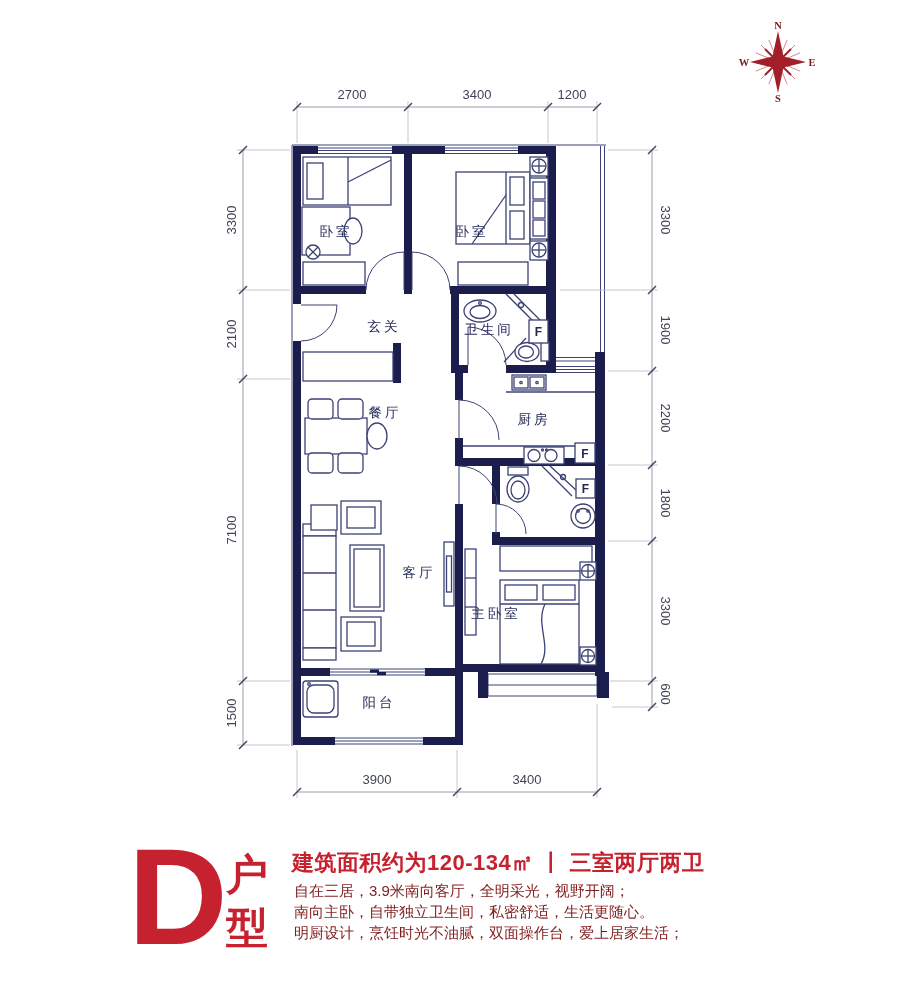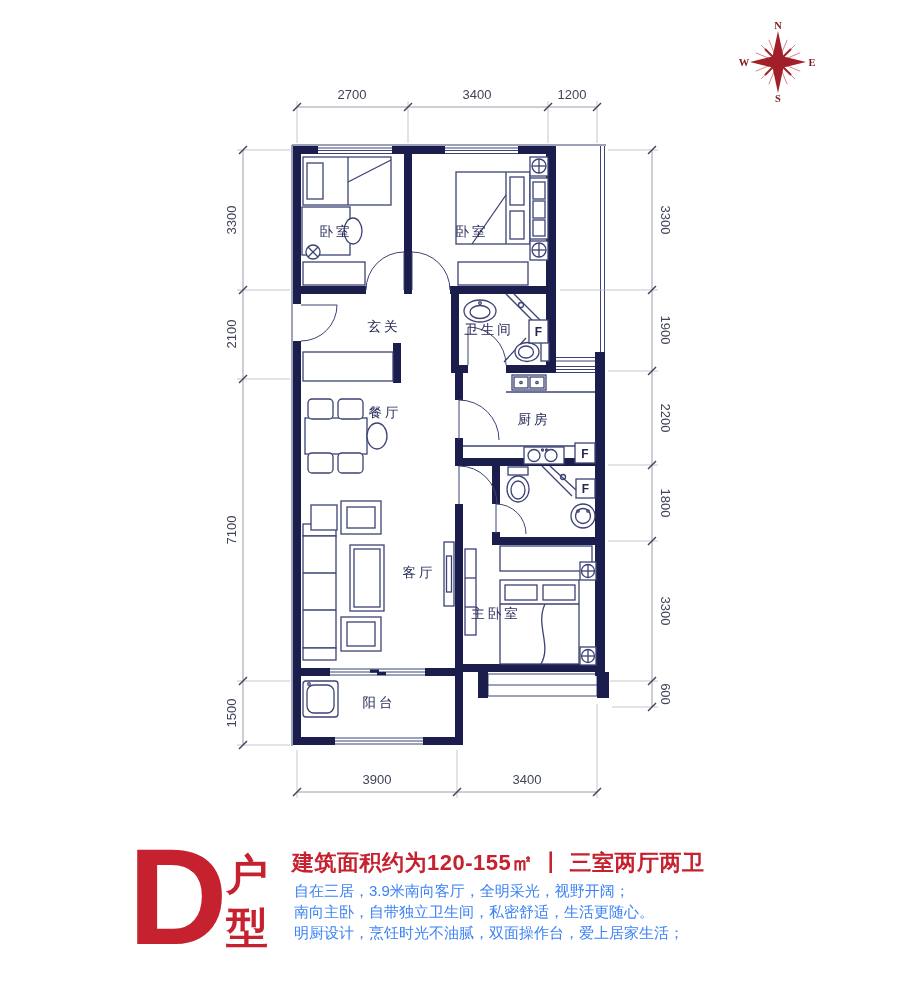--- a/index.html
+++ b/index.html
@@ -24,21 +24,21 @@
   .ctxt{fill:#7e1b1b;font-size:10.5px;font-weight:bold;text-anchor:middle;
         font-family:"Liberation Serif",serif;}
 
   
   .big-letter{position:absolute;left:128px;top:827px;font-size:138px;font-weight:700;
               color:var(--accent,#c5212e);line-height:1;}
   .unit-chars{position:absolute;left:222px;top:849px;width:50px;text-align:center;
               color:var(--accent,#c5212e);font-weight:700;font-size:42px;line-height:1.26;}
   .headline{position:absolute;left:292px;top:848px;font-size:22px;font-weight:700;
             color:var(--accent,#c5212e);letter-spacing:.5px;}
-  .desc{position:absolute;left:294px;top:880px;font-size:15px;color:#3b82f6;line-height:21px;}
+  .desc{position:absolute;left:294px;top:880px;font-size:15px;color:#7f1d1d;line-height:21px;}
 </style>
 </head>
 <body>
 
 <div class="canvas">
 
 <svg class="plan-svg" width="898" height="981" viewBox="0 0 898 981">
   <defs>
     <pattern id="hatch" width="9" height="18" patternUnits="userSpaceOnUse">
       <path d="M0,18 L7,0 M4.5,18 L11.5,0" stroke="#2e3462" stroke-width="1.1" fill="none"></path>
@@ -428,20 +428,20 @@
     <text class="ctxt" x="778" y="102">S</text>
     <text class="ctxt" x="744" y="65.5">W</text>
   </g>
 </svg>
 
 <div class="big-letter">D</div>
 <div class="unit-chars">
   <div>户</div>
   <div>型</div>
 </div>
-<div class="headline">建筑面积约为120-155㎡ 丨 三室两厅两卫</div>
+<div class="headline">建筑面积约为120-134㎡ 丨 三室两厅两卫</div>
 <div class="desc">
   <div>自在三居，3.9米南向客厅，全明采光，视野开阔；</div>
   <div>南向主卧，自带独立卫生间，私密舒适，生活更随心。</div>
   <div>明厨设计，烹饪时光不油腻，双面操作台，爱上居家生活；</div>
 </div>
 
 </div>
 
 </body></html>

